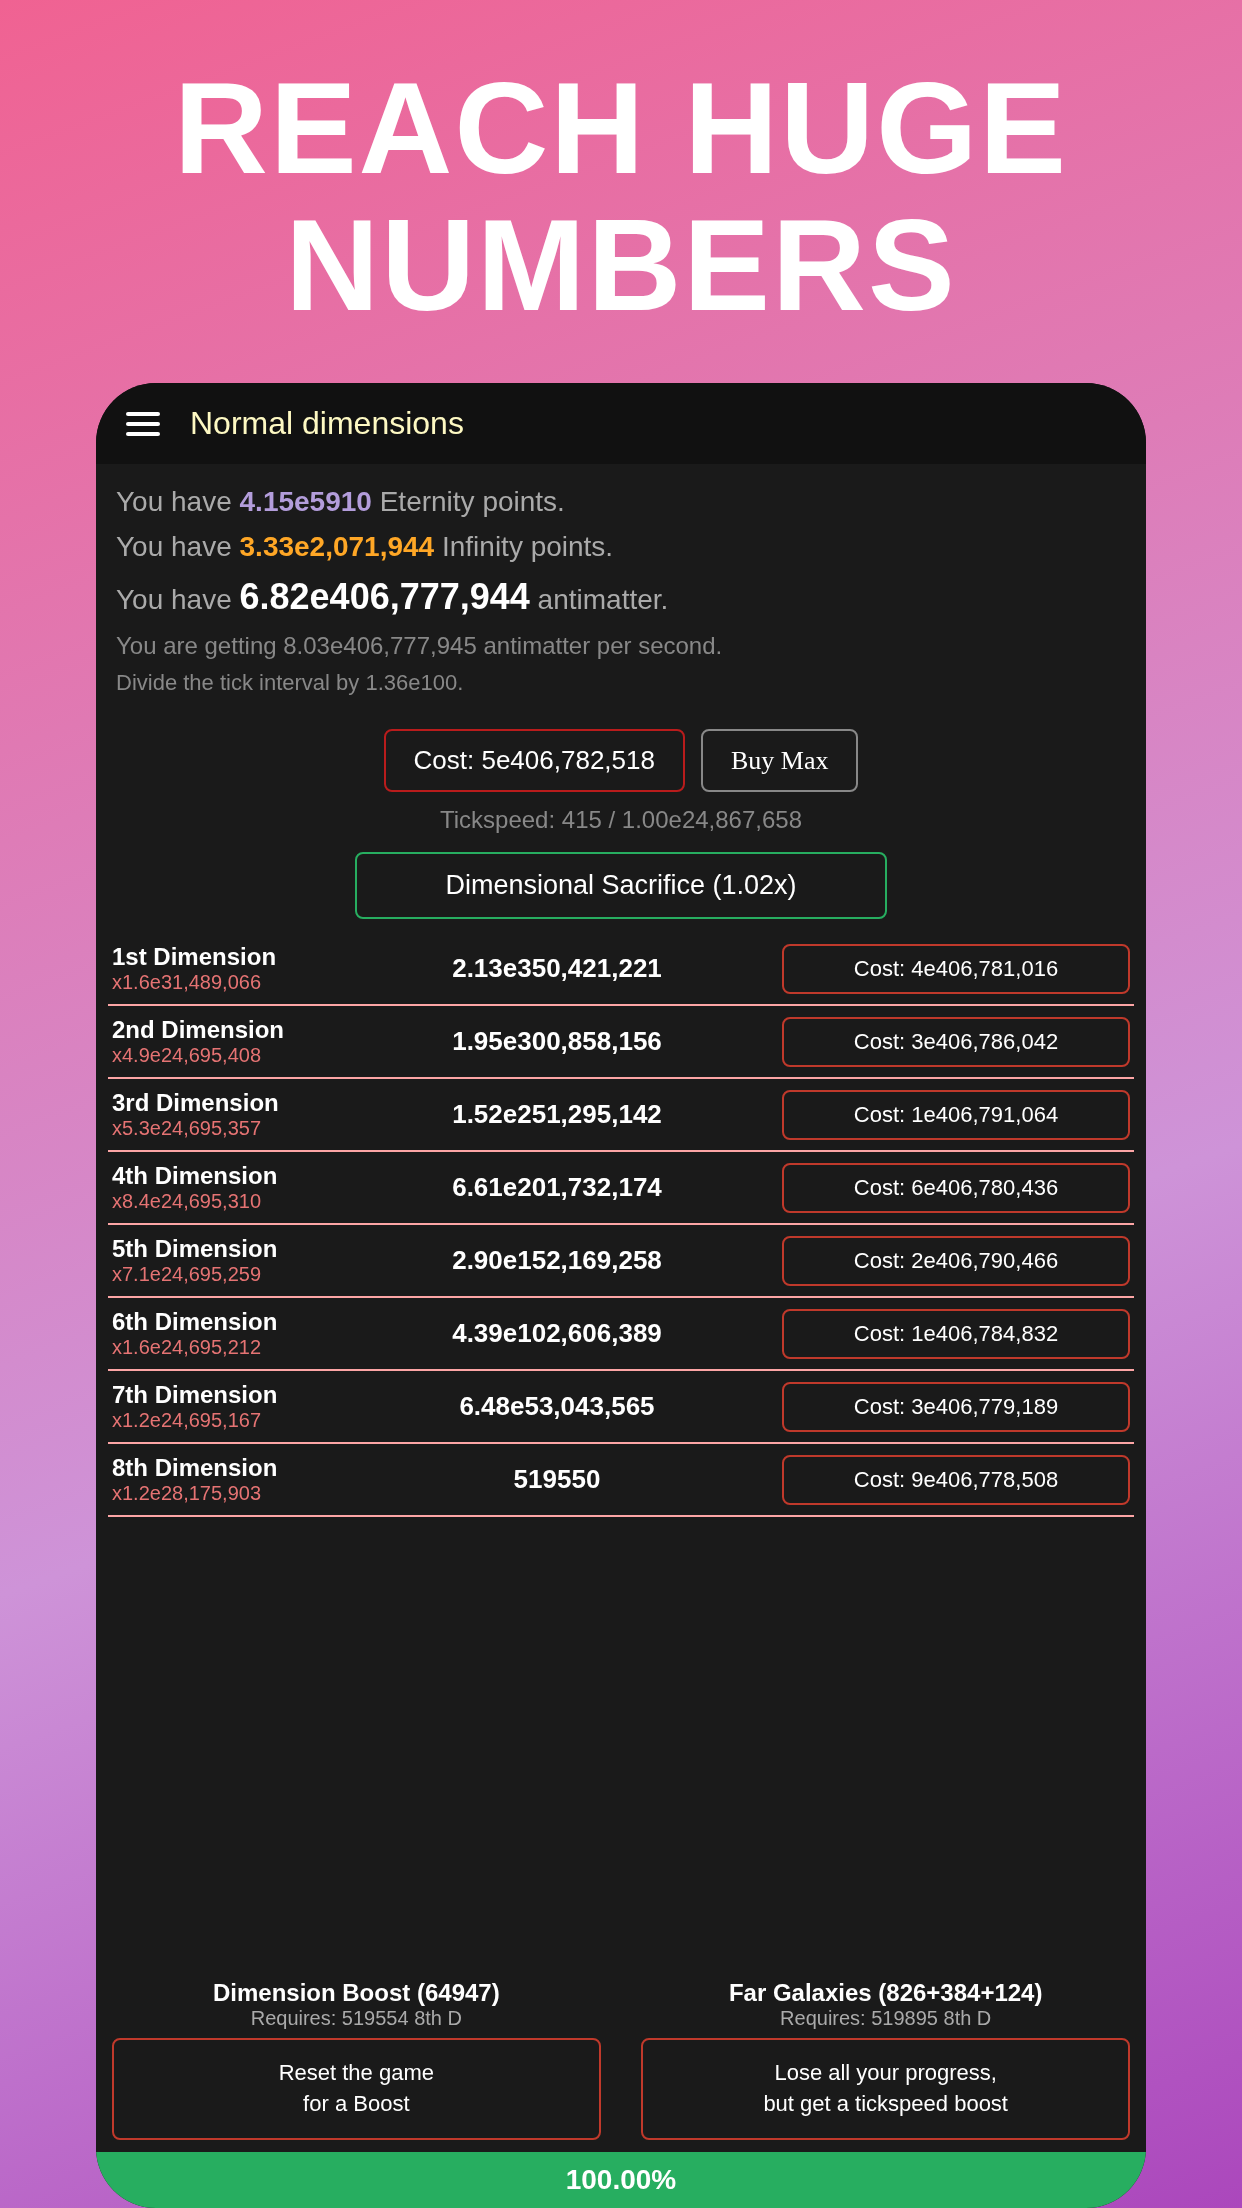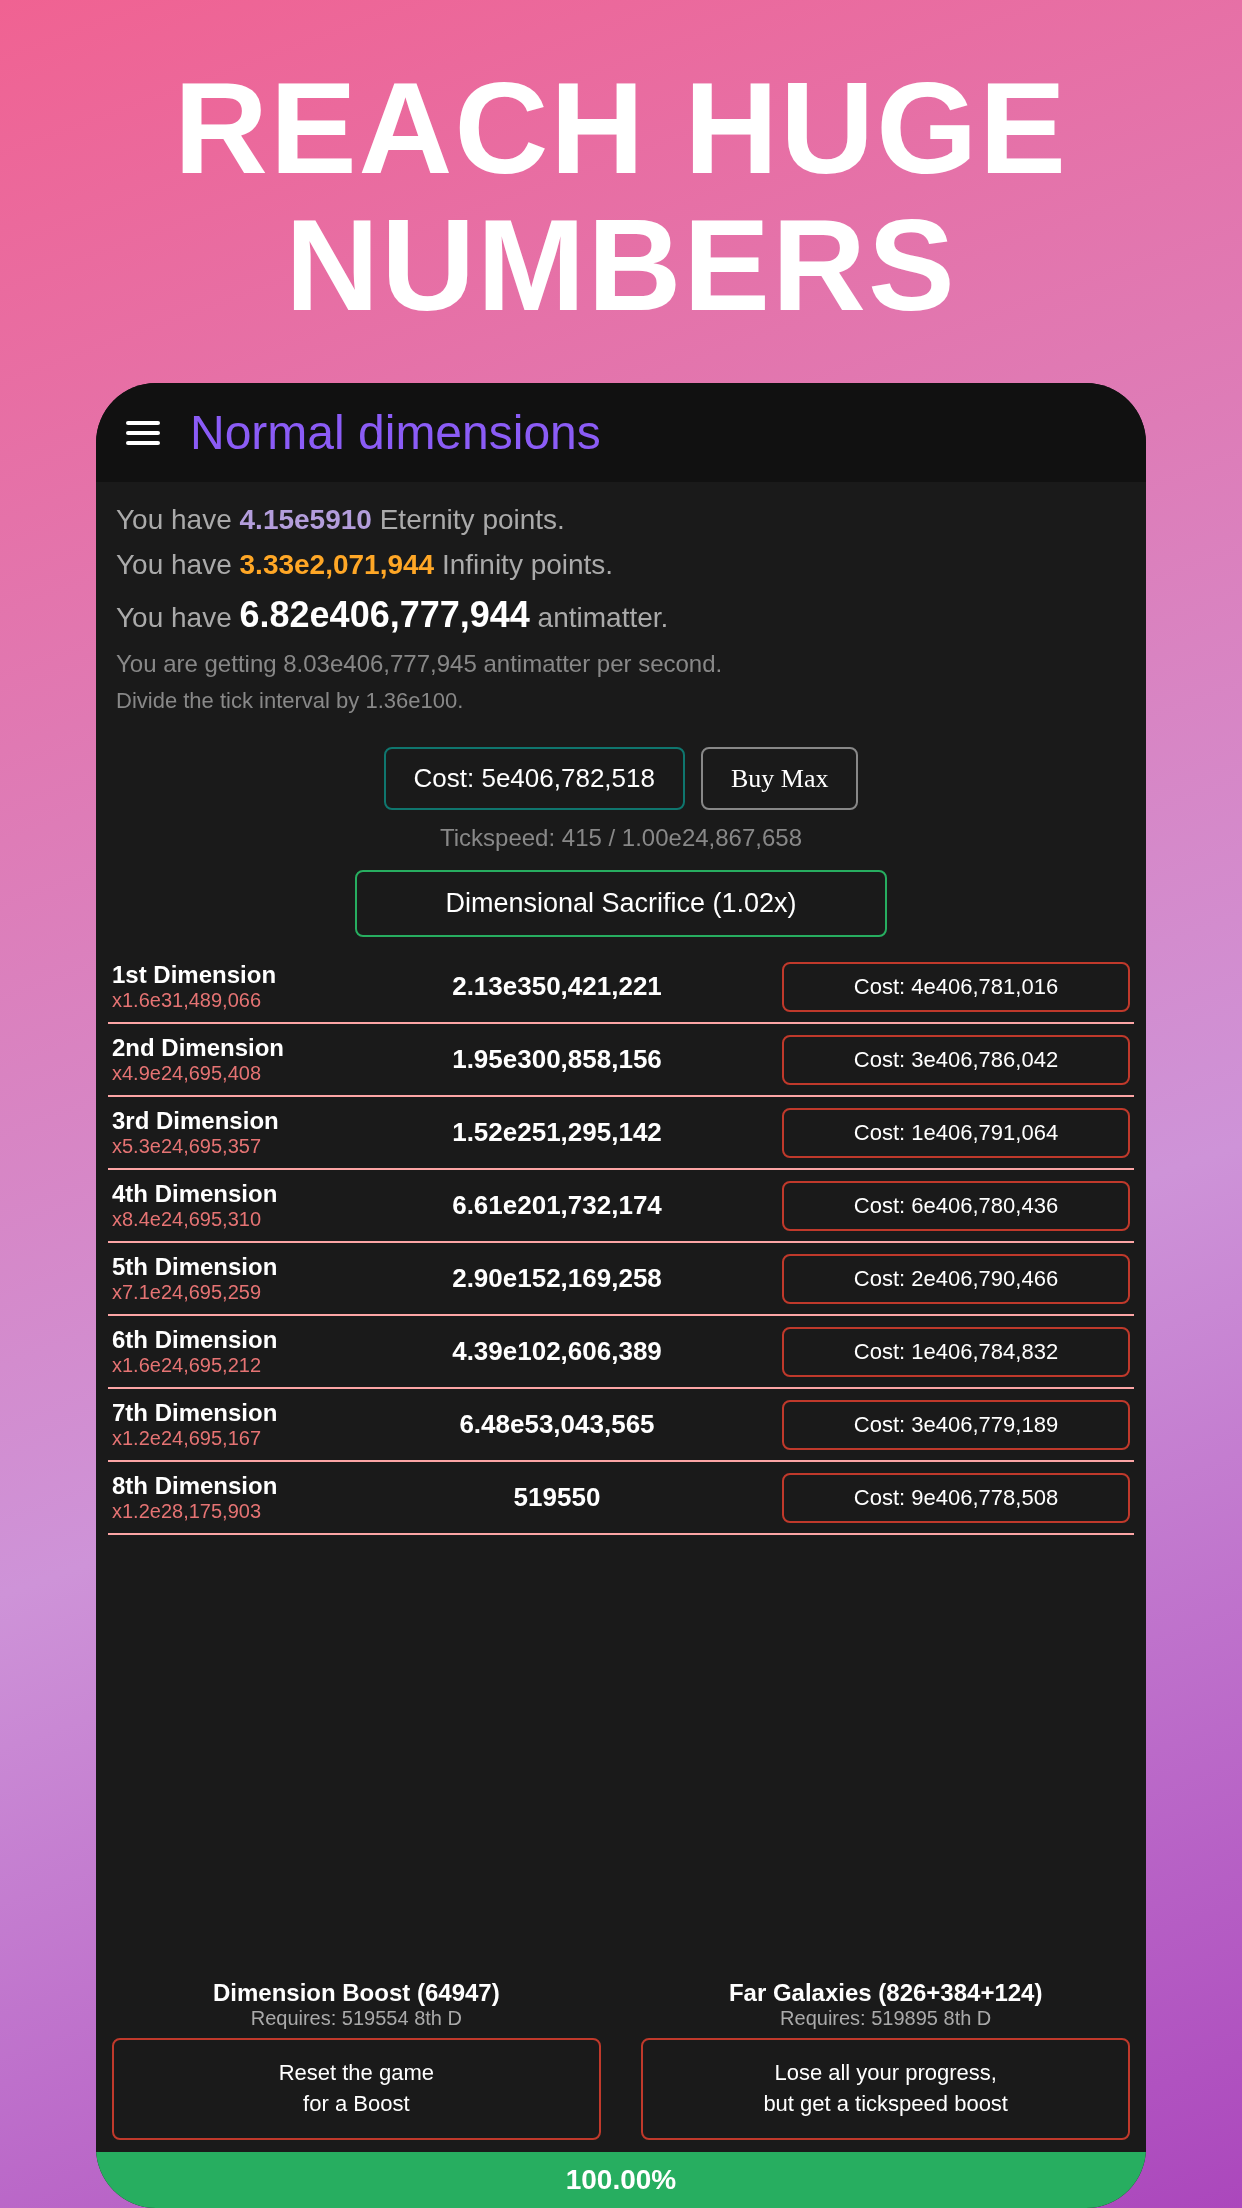--- a/index.html
+++ b/index.html
@@ -50,22 +50,22 @@
       cursor: pointer;
     }
     .hamburger span {
       display: block;
       width: 34px;
       height: 4px;
       background: white;
       border-radius: 2px;
     }
     .top-bar-title {
-      color: #8b5cf6;
-      font-size: 48px;
+      color: #fef9c3;
+      font-size: 32px;
       font-weight: 500;
     }
 
     
     .stats-area {
       background: #1a1a1a;
       padding: 18px 20px 10px;
       text-align: left;
     }
     .stat-line {
@@ -81,21 +81,21 @@
     .stat-line.xsmall { font-size: 22px; color: #888; margin-bottom: 10px; }
 
     
     .btn-row {
       display: flex;
       justify-content: center;
       gap: 16px;
       padding: 10px 20px;
     }
     .btn-cost {
-      border: 2px solid #0f766e;
+      border: 2px solid #b91c1c;
       background: transparent;
       color: white;
       font-size: 26px;
       padding: 14px 28px;
       border-radius: 8px;
       cursor: pointer;
     }
     .btn-buymax {
       border: 2px solid #888;
       background: transparent;

